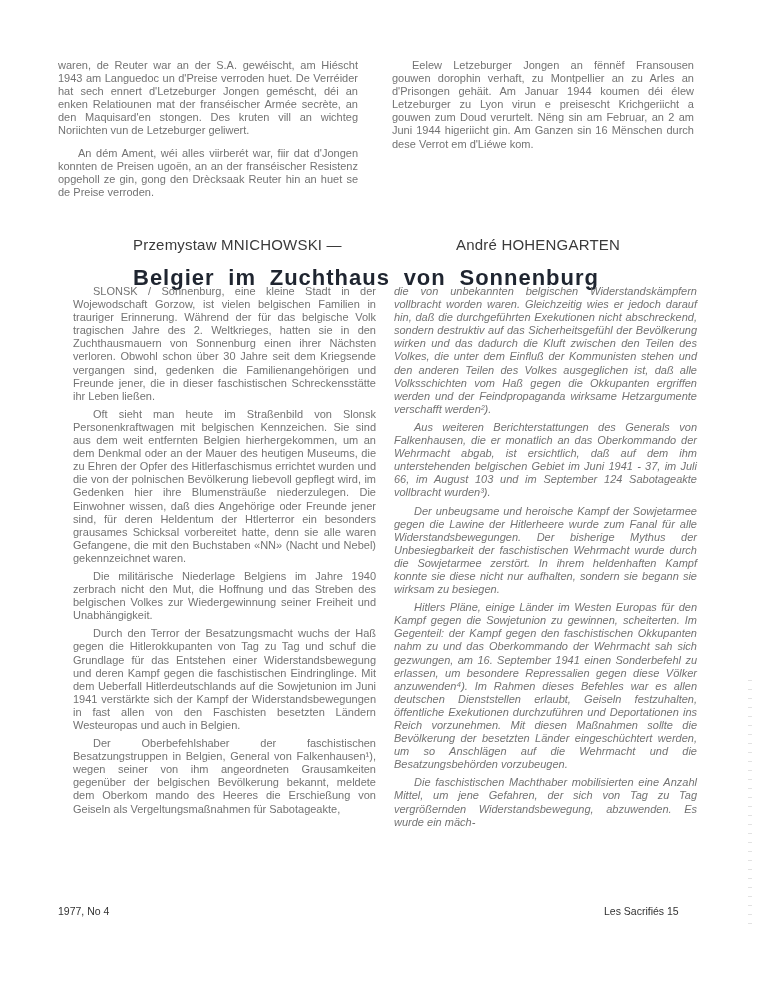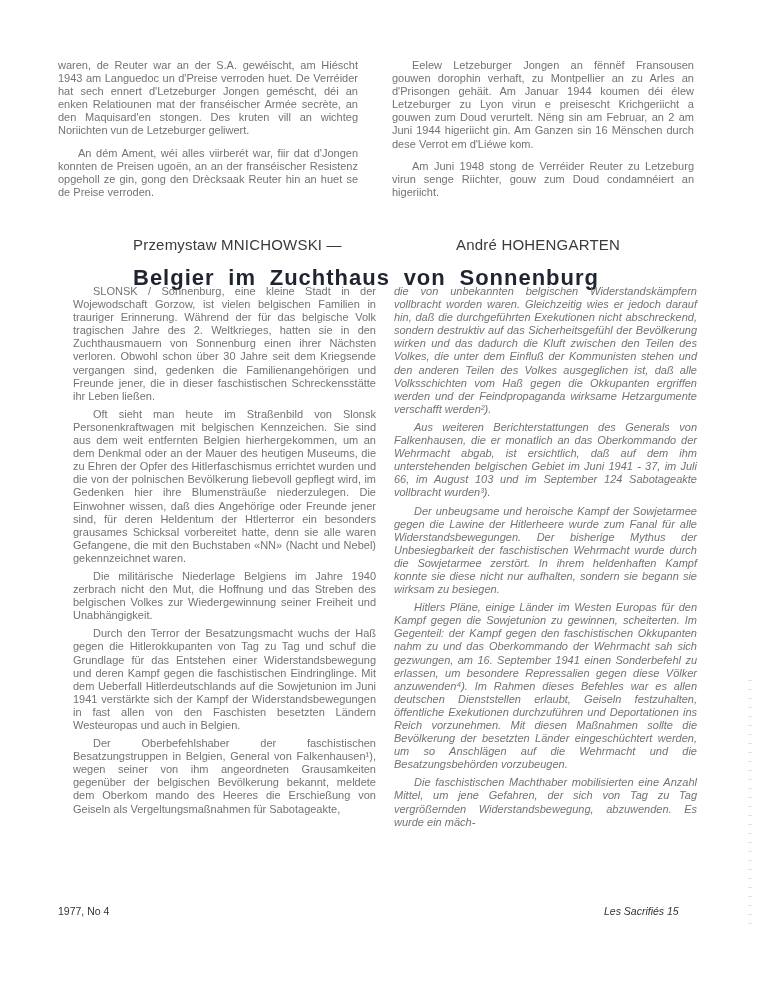--- a/index.html
+++ b/index.html
@@ -30,40 +30,39 @@
     position: absolute; left: 133px; top: 265px; width: 466px;
     font-family: "Liberation Sans", sans-serif; font-weight: bold;
     font-size: 22px; letter-spacing: 1px; color: #1f2530;
     display: flex; justify-content: space-between; white-space: nowrap;
   }
   .footer {
     position: absolute; top: 905px; font-family: "Liberation Sans", sans-serif;
     font-size: 10.5px; color: #333;
   }
   .footer-left { left: 58px; }
-  .footer-right { left: 604px; font-style: italic; }
+  .footer-right { left: 604px; }
   .scan-marks {
     position: absolute; left: 748px; top: 680px; width: 4px; height: 250px;
     background: repeating-linear-gradient(to bottom, #cfcfcf 0 1px, transparent 1px 9px);
     opacity: 0.6;
   }
 </style>
 </head>
 <body>
 
 <div class="page">
 
   <div class="col col-tl">
     <p class="noindent">waren, de Reuter war an der S.A. gewéischt, am Hiéscht 1943 am Languedoc un d'Preise verroden huet. De Verréider hat sech ennert d'Letzeburger Jongen geméscht, déi an enken Relatiounen mat der franséischer Armée secrète, an den Maquisard'en stongen. Des kruten vill an wichteg Noriichten vun de Letzeburger geliwert.</p>
     <p>An dém Ament, wéi alles viirberét war, fiir dat d'Jongen konnten de Preisen ugoën, an an der franséischer Resistenz opgeholl ze gin, gong den Drècksaak Reuter hin an huet se de Preise verroden.</p>
   </div>
 
   <div class="col col-tr">
     <p>Eelew Letzeburger Jongen an fënnëf Fransousen gouwen dorophin verhaft, zu Montpellier an zu Arles an d'Prisongen gehäit. Am Januar 1944 koumen déi élew Letzeburger zu Lyon virun e preisescht Krichgeriicht a gouwen zum Doud verurtelt. Nëng sin am Februar, an 2 am Juni 1944 higeriicht gin. Am Ganzen sin 16 Mënschen durch dese Verrot em d'Liéwe kom.</p>
-    <p>Am Juni 1948 stong de Verréider Reuter zu Letzeburg virun senge Riichter, gouw zum Doud condamnéiert an higeriicht.</p>
   </div>
 
   <div class="byline byline-left">Przemystaw MNICHOWSKI —</div>
   <div class="byline byline-right">André HOHENGARTEN</div>
 
   <div class="headline">
     <span>Belgier</span>
     <span>im</span>
     <span>Zuchthaus</span>
     <span>von</span>

